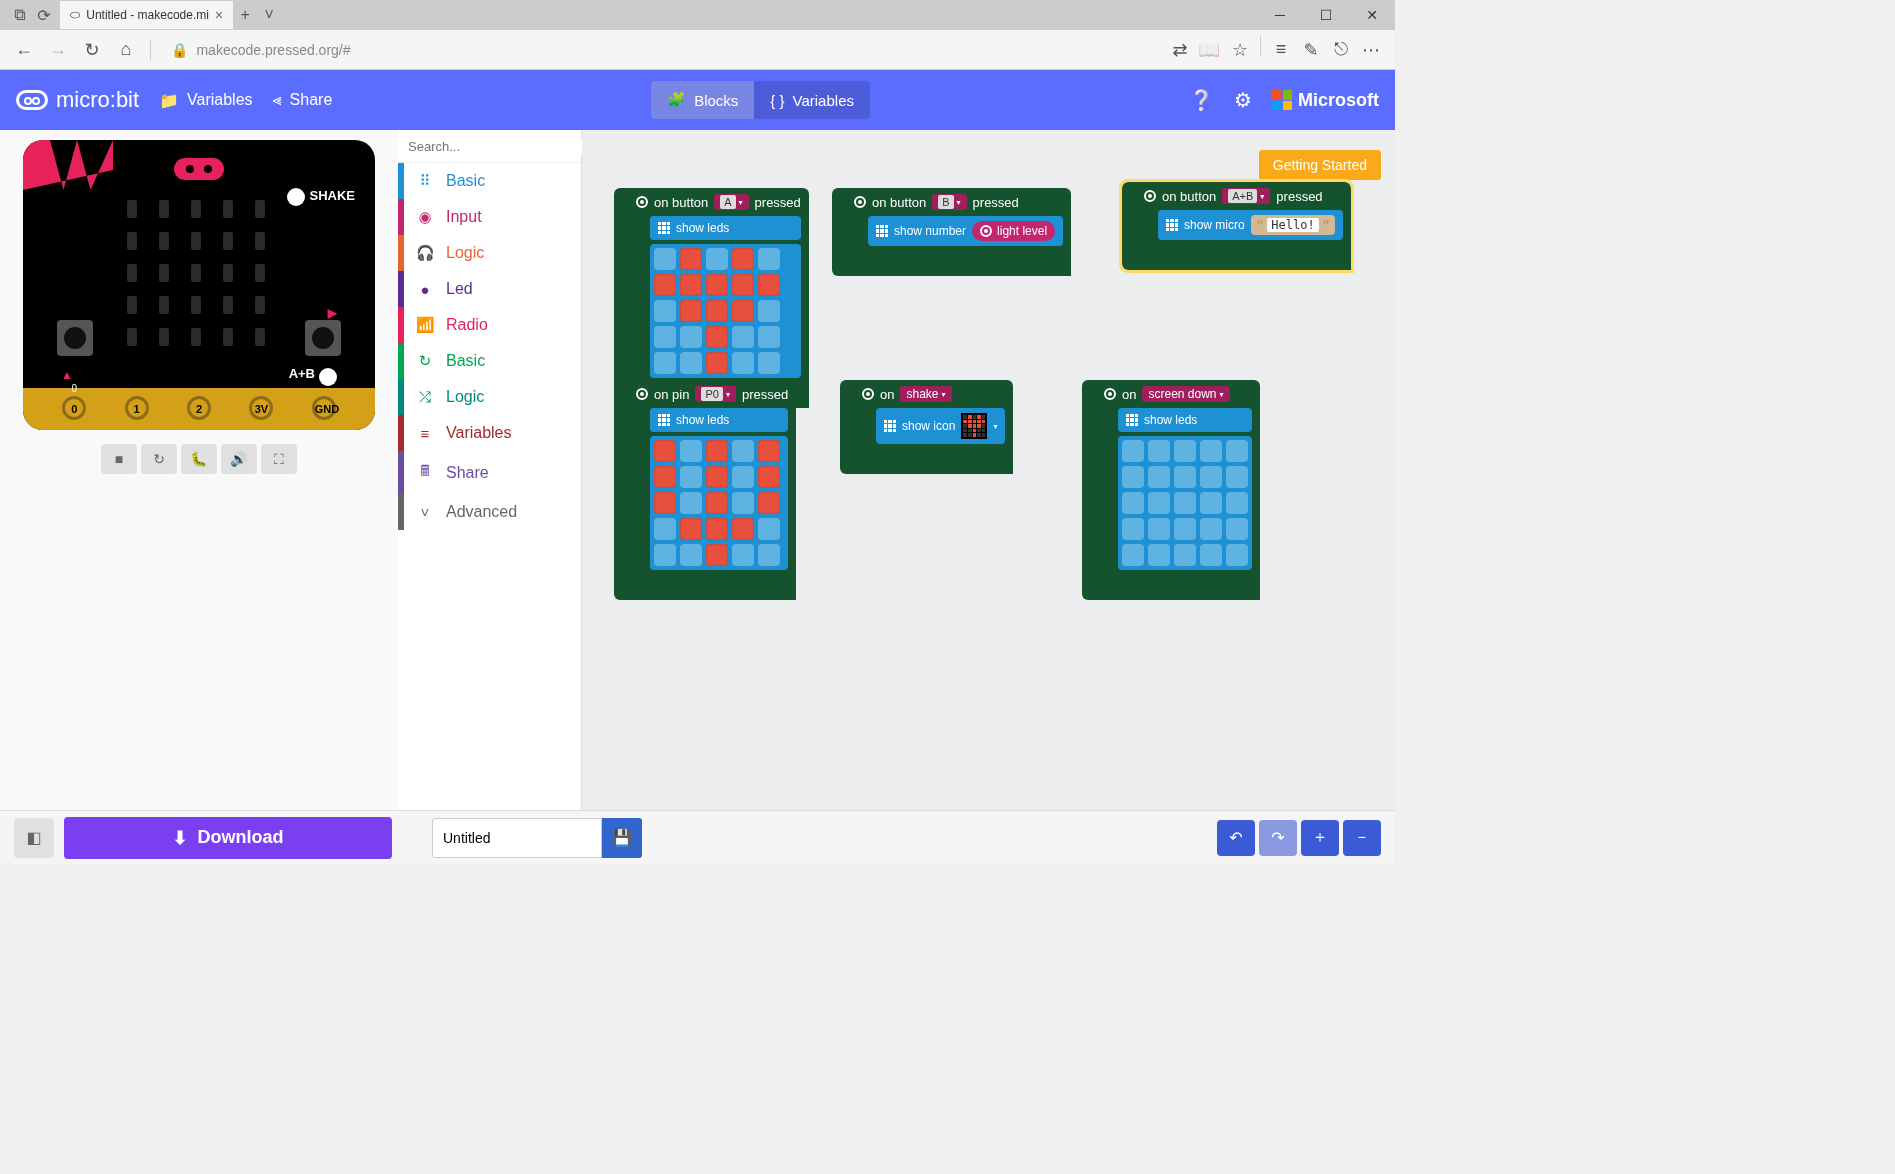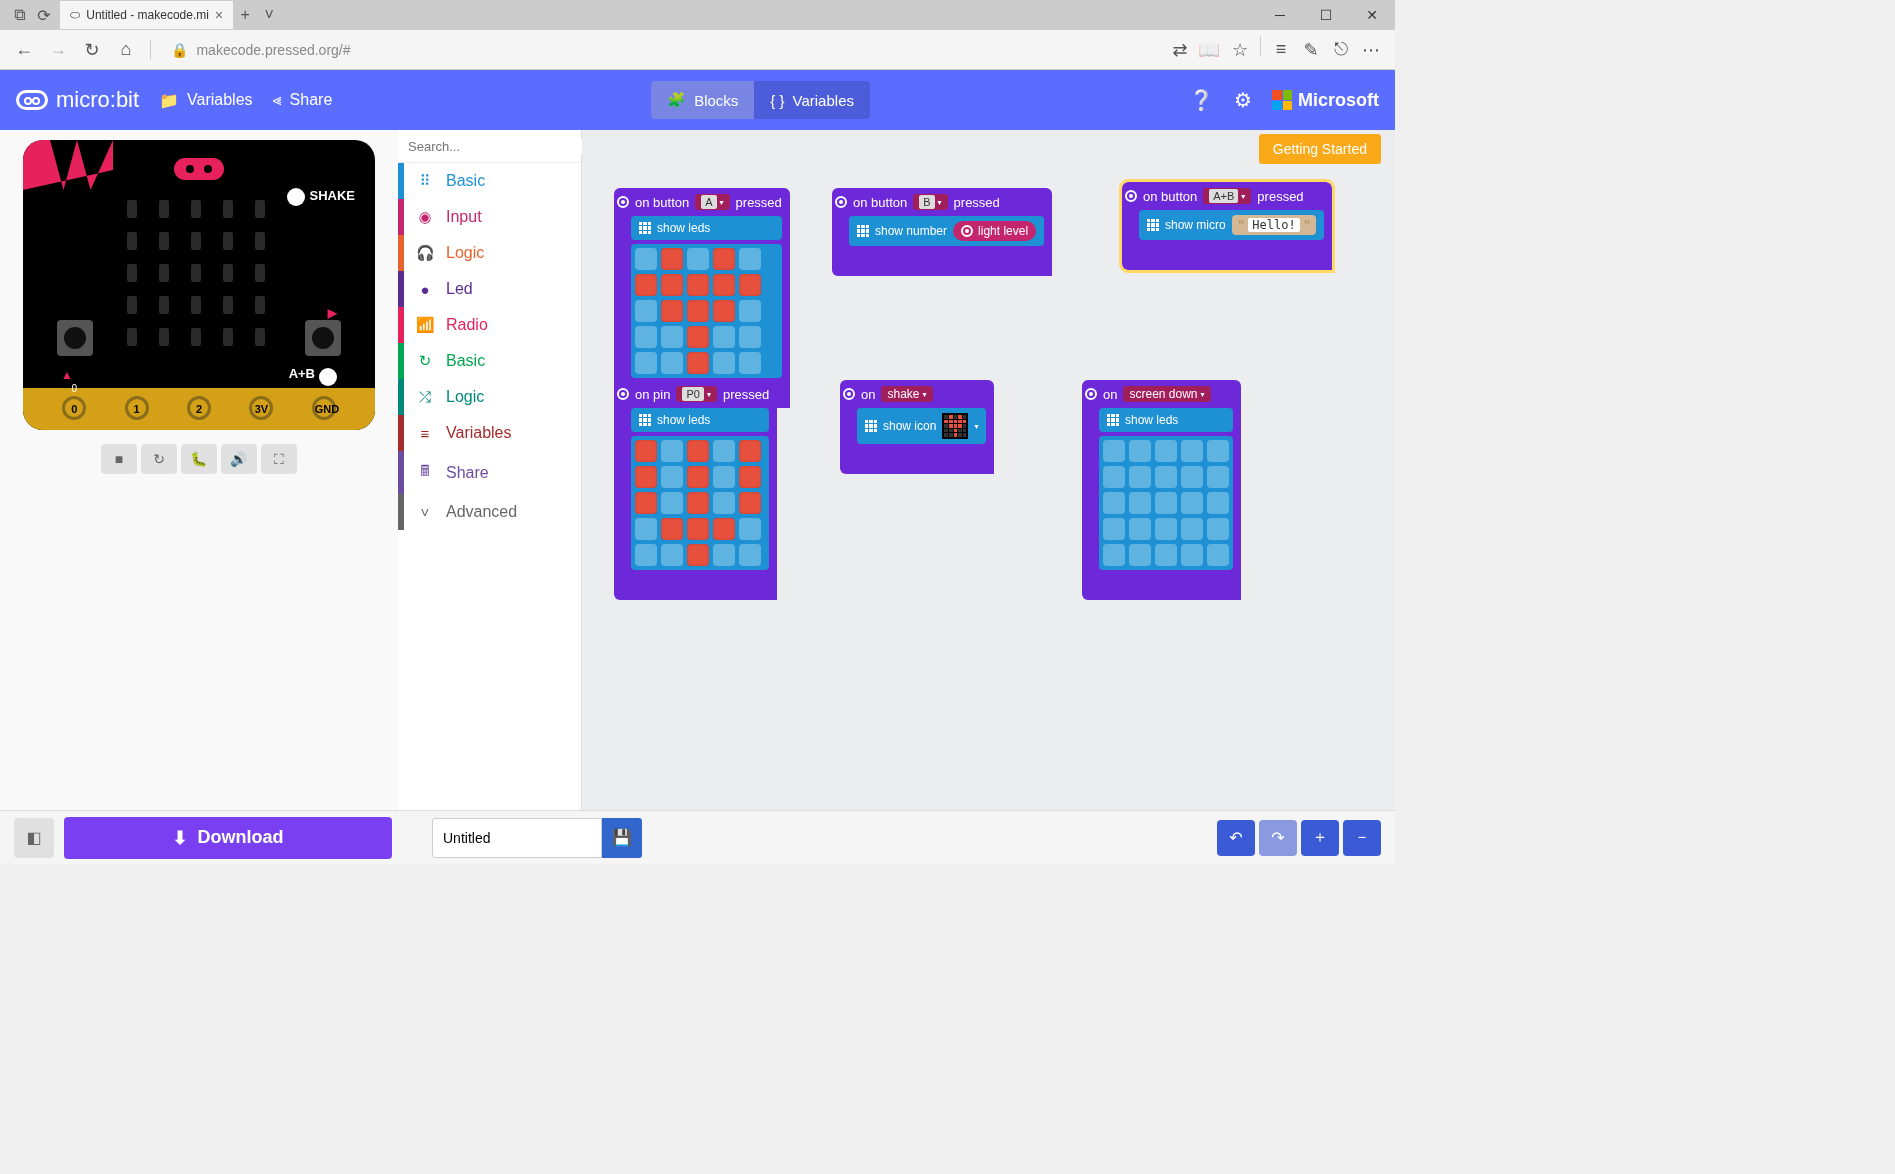--- a/index.html
+++ b/index.html
@@ -70,24 +70,24 @@
 
 .toolbox { width: 184px; background: white; border-right: 1px solid #ddd; display: flex; flex-direction: column; }
 .search-box { padding: 8px 10px; border-bottom: 1px solid #eee; display: flex; align-items: center; }
 .search-input { flex: 1; border: none; outline: none; font-size: 13px; color: #888; }
 .search-icon { color: #aaa; font-size: 14px; }
 .category { display: flex; align-items: center; padding: 9px 12px; gap: 12px; cursor: pointer; border-left: 6px solid; font-size: 16px; }
 .cat-icon { width: 18px; text-align: center; font-size: 15px; }
 
 
 .workspace { flex: 1; background: #ecedef; position: relative; overflow: hidden; }
-.getting-started { position: absolute; top: 4px; right: 14px; background: #faa918; color: white; padding: 7px 14px; border-radius: 3px; font-size: 14px; cursor: pointer; }
-
-
-.block-hat { position: absolute; background: #6d28d9; border-radius: 6px 6px 0 6px; padding: 6px 8px 30px 3px; color: white; font-family: monospace; font-size: 13px; }
+.getting-started { position: absolute; top: 20px; right: 14px; background: #faa918; color: white; padding: 7px 14px; border-radius: 3px; font-size: 14px; cursor: pointer; }
+
+
+.block-hat { position: absolute; background: #14532d; border-radius: 6px 6px 0 6px; padding: 6px 8px 30px 22px; color: white; font-family: monospace; font-size: 13px; }
 .block-hat.selected { outline: 3px solid #ffd966; }
 .hat-header { display: flex; align-items: center; gap: 6px; }
 .hat-icon { width: 12px; height: 12px; border: 2px solid white; border-radius: 50%; position: relative; }
 .hat-icon::after { content: ''; position: absolute; width: 4px; height: 4px; background: white; border-radius: 50%; top: 2px; left: 2px; }
 .param-pill { background: #a01f5a; padding: 1px 6px; border-radius: 3px; display: inline-flex; align-items: center; gap: 3px; font-size: 12px; }
 .param-pill .caret { font-size: 8px; }
 .param-pill-light { background: #ddd; color: #333; padding: 1px 4px; border-radius: 2px; font-size: 11px; }
 .block-inner { background: #1e90d4; border-radius: 4px; padding: 5px 8px; margin-top: 6px; margin-left: 14px; display: flex; align-items: center; gap: 6px; font-family: monospace; font-size: 12px; }
 .grid-icon { width: 12px; height: 12px; display: grid; grid-template-columns: repeat(3,1fr); grid-template-rows: repeat(3,1fr); gap: 1px; }
 .grid-icon span { background: white; }

